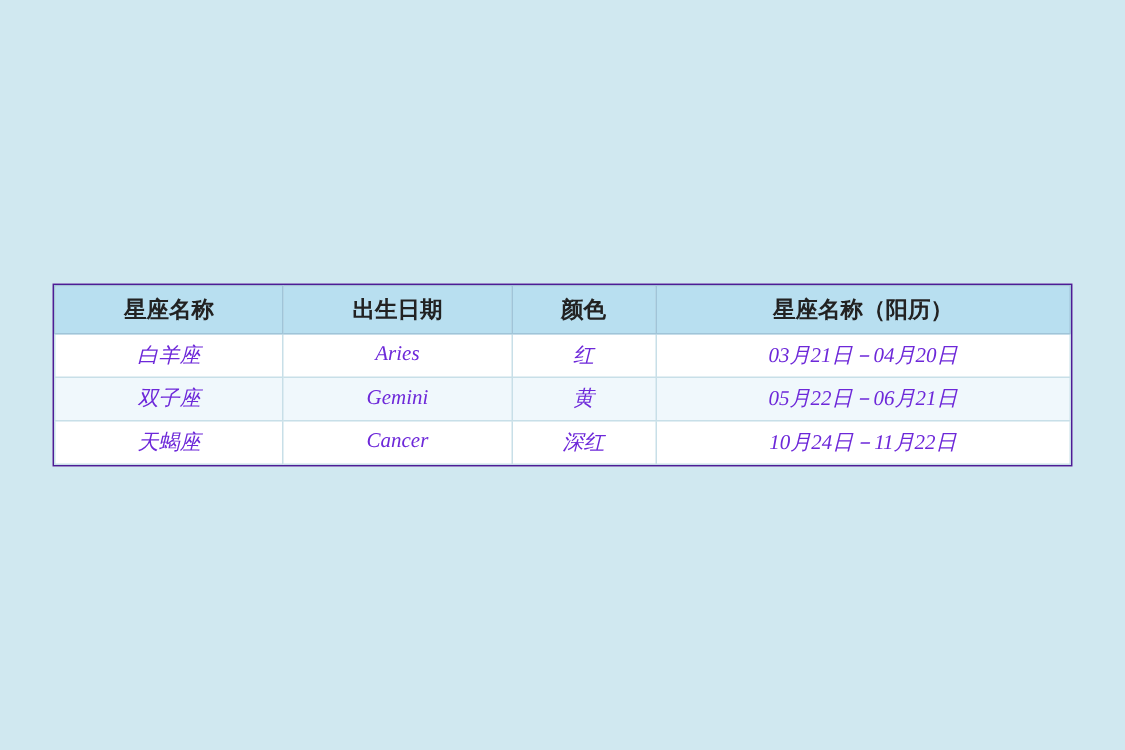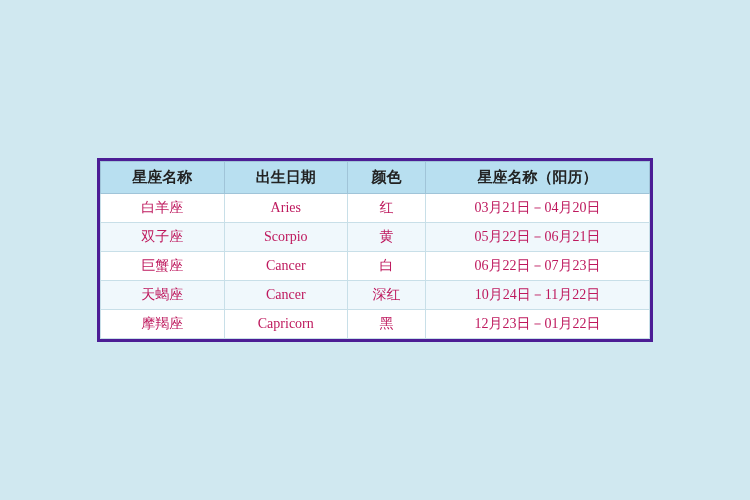--- a/index.html
+++ b/index.html
@@ -7,22 +7,22 @@
       width: 750px;
       height: 500px;
       background-color: #d0e8f0;
       display: flex;
       align-items: center;
       justify-content: center;
       font-family: "SimSun", "宋体", serif;
     }
     .table-wrapper {
       background: #fff;
-      border: 3px solid #4c1d95;
-      width: 556px;
+      border: 1px solid #4c1d95;
+      width: 680px;
     }
     table {
       width: 100%;
       border-collapse: collapse;
     }
     thead tr {
       background-color: #b8dff0;
     }
     thead th {
       border: 1px solid #a0c4d8;
@@ -35,22 +35,23 @@
     tbody tr {
       background-color: #fff;
     }
     tbody tr:nth-child(even) {
       background-color: #f0f8fc;
     }
     tbody td {
       border: 1px solid #c8dfe8;
       padding: 5px 10px;
       font-size: 14px;
-      color: #be185d;
+      color: #6d28d9;
       text-align: center;
+      font-style: italic;
     }
     tbody td:first-child {
       font-size: 14px;
     }
   </style>
 </head>
 <body>
 
 <div class="table-wrapper">
   <table>
@@ -64,37 +65,25 @@
     </thead>
     <tbody>
     <tr>
           <td>白羊座</td>
           <td>Aries</td>
           <td>红</td>
           <td>03月21日－04月20日</td>
         </tr>
         <tr>
           <td>双子座</td>
-          <td>Scorpio</td>
+          <td>Gemini</td>
           <td>黄</td>
           <td>05月22日－06月21日</td>
-        </tr>
-        <tr>
-          <td>巨蟹座</td>
-          <td>Cancer</td>
-          <td>白</td>
-          <td>06月22日－07月23日</td>
         </tr>
         <tr>
           <td>天蝎座</td>
           <td>Cancer</td>
           <td>深红</td>
           <td>10月24日－11月22日</td>
         </tr>
-        <tr>
-          <td>摩羯座</td>
-          <td>Capricorn</td>
-          <td>黑</td>
-          <td>12月23日－01月22日</td>
-        </tr>
       </tbody>
   </table>
 </div>
 
 </body></html>

